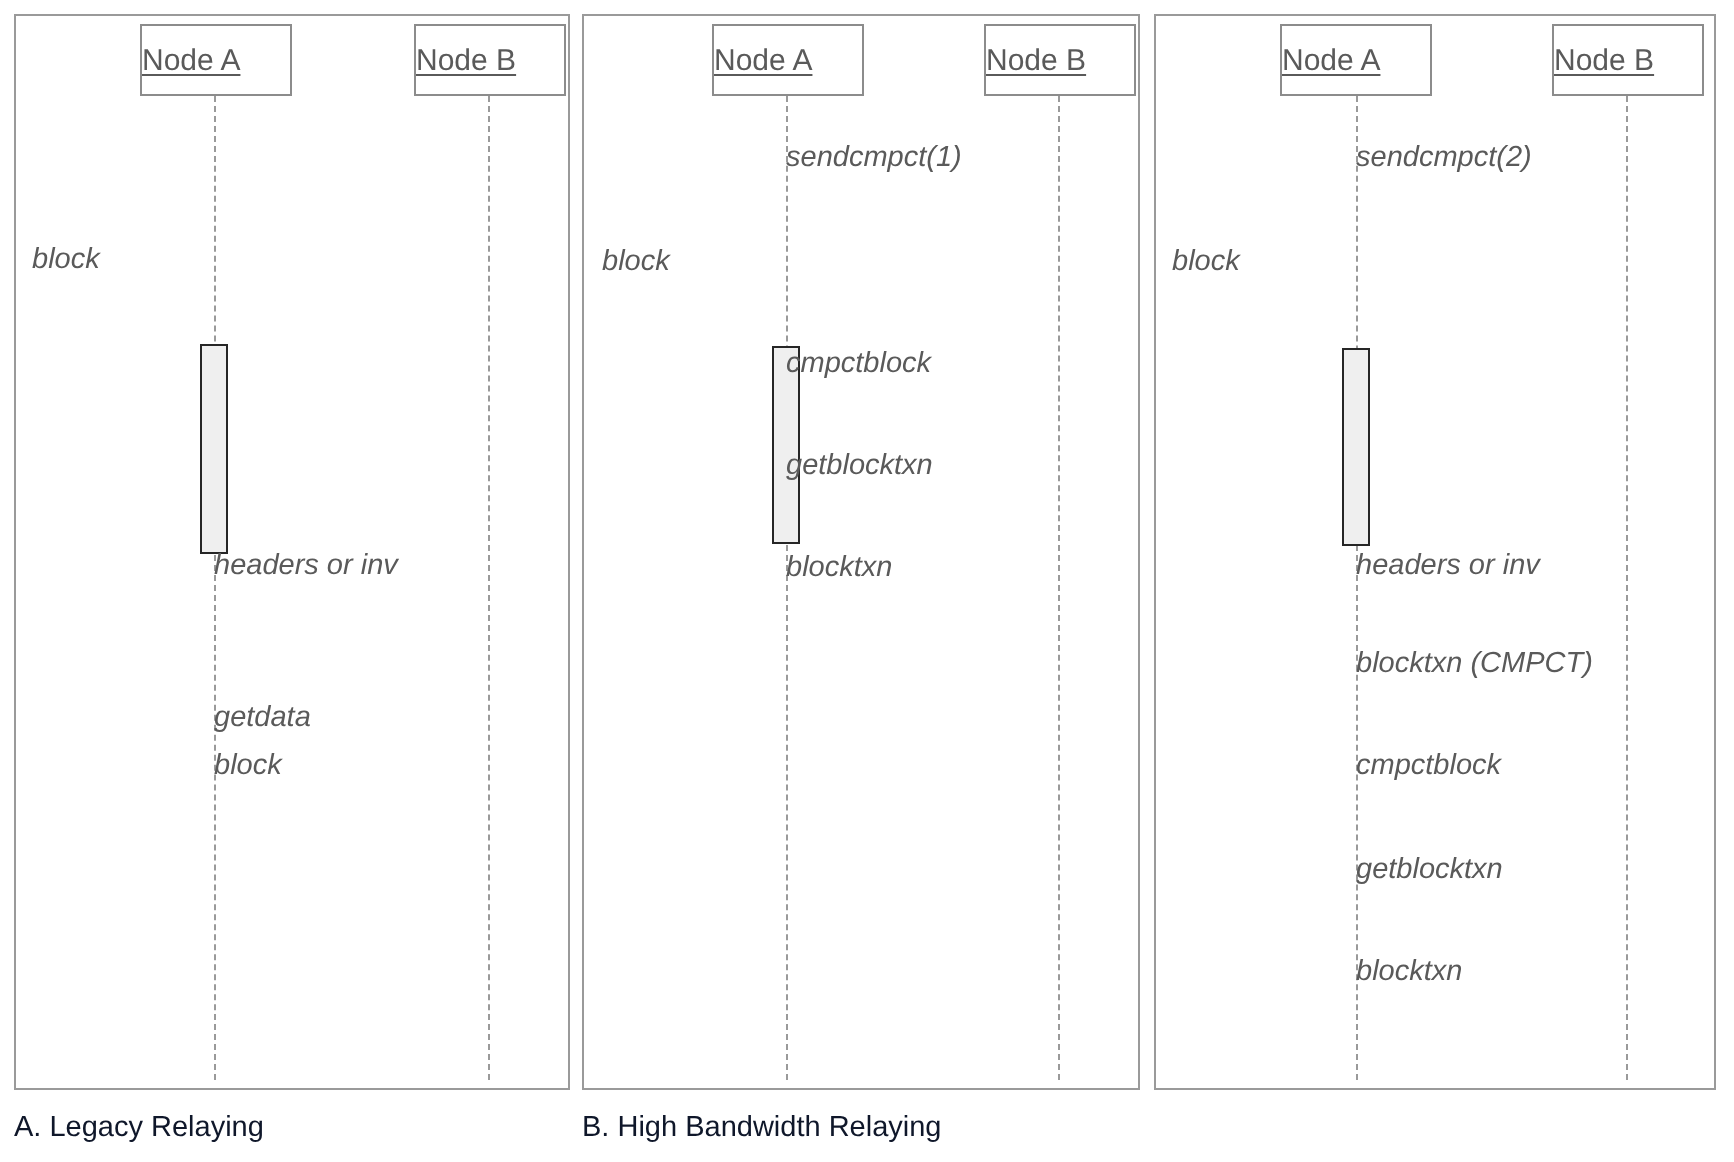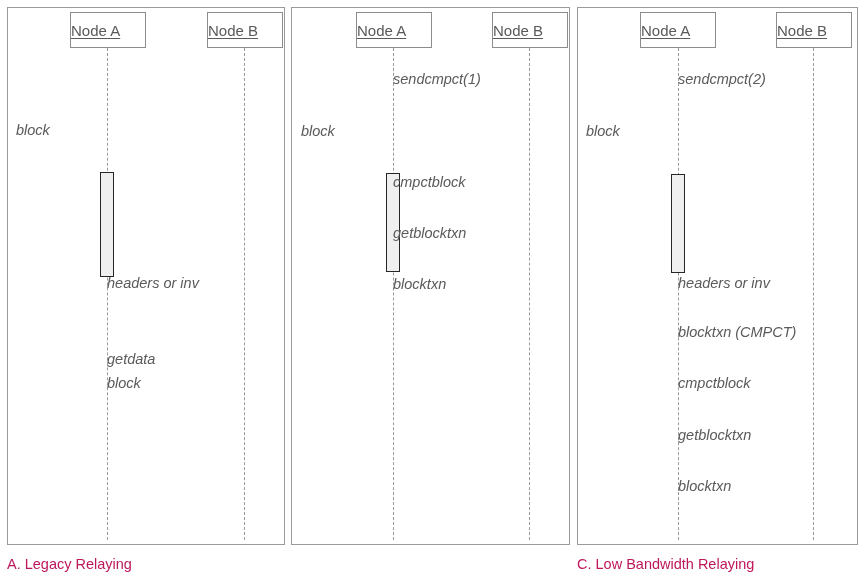--- a/index.html
+++ b/index.html
@@ -24,21 +24,21 @@
   }
   .activation{
     position:absolute;box-sizing:border-box;
     background:#efefef;border:1.6px solid #262626;
   }
   .msg-label{
     position:absolute;font-size:14.5px;color:#5a5a5a;
     white-space:nowrap;text-align:left;line-height:1;font-style:italic;
   }
   .caption{
-    position:absolute;font-size:14.5px;color:#be185d;white-space:nowrap;
+    position:absolute;font-size:14.5px;color:#0f172a;white-space:nowrap;
   }
   svg.arrows{position:absolute;left:0;top:0;width:867px;height:581px;overflow:visible;pointer-events:none;}
   .arrow-line{stroke:#7f7f7f;stroke-width:1.2;fill:none;}
   .arrow-line.dashed{stroke-dasharray:5 4;}
   .arrow-head{stroke:#7f7f7f;stroke-width:1.2;fill:none;stroke-linecap:round;stroke-linejoin:round;}
 </style>
 </head>
 <body>
 
 <div id="diagram-root">
@@ -112,31 +112,31 @@
       <span class="actor-label">Node B</span>
     </div>
     <div class="lifeline" style="left: 393px; top: 48px; height: 492px;"></div>
     <div class="lifeline" style="left: 529px; top: 48px; height: 492px;"></div>
     <div class="activation" style="left: 386px; top: 173px; width: 14px; height: 99px;"></div>
     <div class="msg-label" style="left: 301px; top: 124px; width: 92px;">block</div>
     <div class="msg-label" style="left: 393px; top: 72px; width: 136px;">sendcmpct(1)</div>
     <div class="msg-label" style="left: 393px; top: 175px; width: 136px;">cmpctblock</div>
     <div class="msg-label" style="left: 393px; top: 226px; width: 136px;">getblocktxn</div>
     <div class="msg-label" style="left: 393px; top: 277px; width: 136px;">blocktxn</div>
+    <div class="caption" style="left: 291px; top: 556px;">B. High Bandwidth Relaying</div>
     <div class="panel" style="left: 577px; top: 7px; width: 281px; height: 538px;"></div>
     <div class="actor-box" style="left: 640px; top: 12px; width: 76px; height: 36px;">
       <span class="actor-label">Node A</span>
     </div>
     <div class="actor-box" style="left: 776px; top: 12px; width: 76px; height: 36px;">
       <span class="actor-label">Node B</span>
     </div>
     <div class="lifeline" style="left: 678px; top: 48px; height: 492px;"></div>
     <div class="lifeline" style="left: 813px; top: 48px; height: 492px;"></div>
     <div class="activation" style="left: 671px; top: 174px; width: 14px; height: 99px;"></div>
     <div class="msg-label" style="left: 586px; top: 124px; width: 92px;">block</div>
     <div class="msg-label" style="left: 678px; top: 72px; width: 135px;">sendcmpct(2)</div>
     <div class="msg-label" style="left: 678px; top: 276px; width: 135px;">headers or inv</div>
     <div class="msg-label" style="left: 678px; top: 325px; width: 135px;">blocktxn (CMPCT)</div>
     <div class="msg-label" style="left: 678px; top: 376px; width: 135px;">cmpctblock</div>
     <div class="msg-label" style="left: 678px; top: 428px; width: 135px;">getblocktxn</div>
     <div class="msg-label" style="left: 678px; top: 479px; width: 135px;">blocktxn</div>
-    <div class="caption" style="left: 577px; top: 556px;">C. Low Bandwidth Relaying</div>
   </div>
 
 </body></html>

